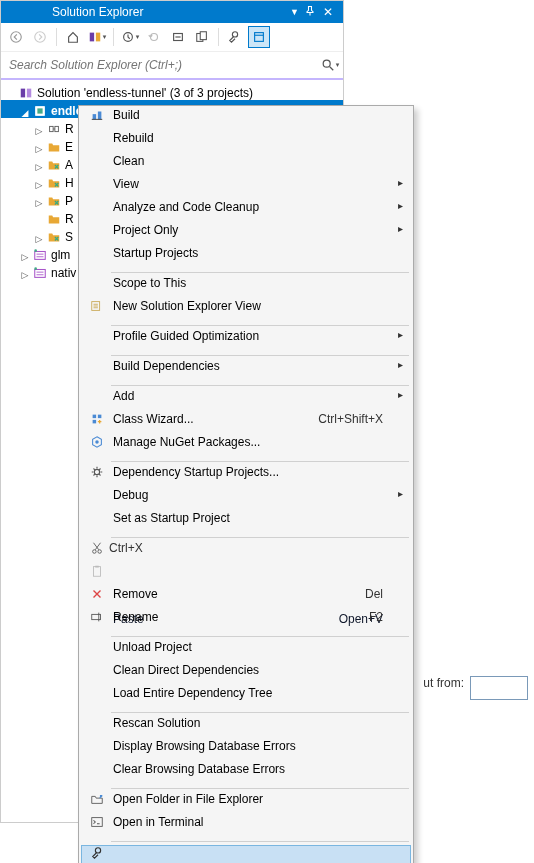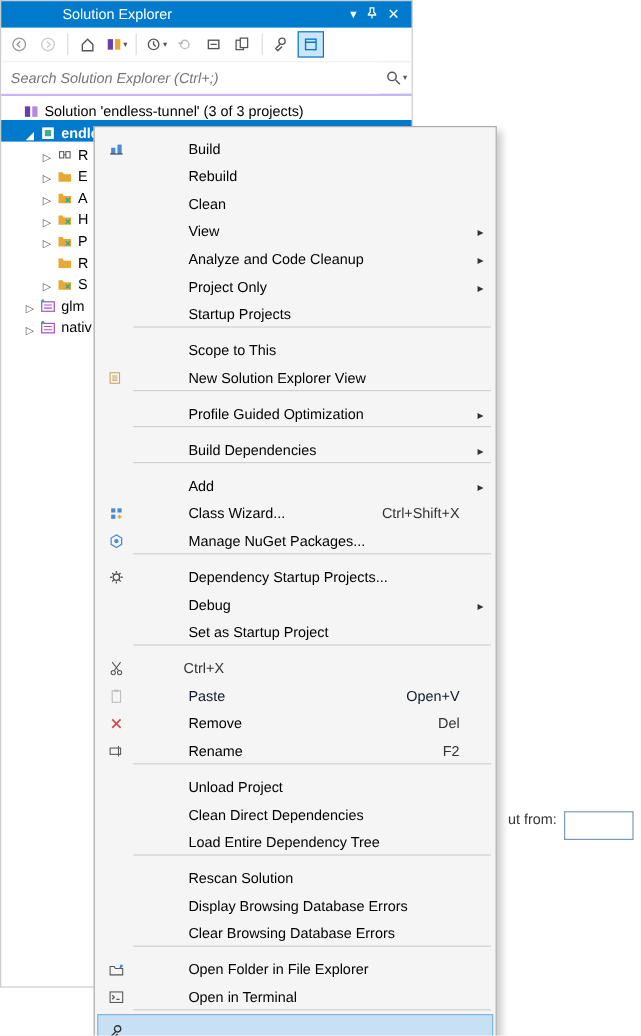--- a/index.html
+++ b/index.html
@@ -109,25 +109,24 @@
     left: 78px;
     top: 105px;
     width: 330px;
     background: #f5f5f5;
     border: 1px solid #aaa;
     box-shadow: 4px 4px 6px rgba(0,0,0,0.2);
     padding: 2px;
   }
   .cm-item {
     display: flex;
-    align-items: flex-end;
+    align-items: flex-start;
     height: 23px;
     padding: 0 24px 0 4px;
     position: relative;
-    gap: 44px;
   }
   .cm-item .cm-icon {
     width: 24px; display:flex;align-items:center;justify-content:center;
   }
   .cm-item .cm-label { flex: 1; padding-left: 4px;}
   .cm-item .cm-short { color: #333; padding-right: 4px;}
   .cm-item.disabled .cm-label,
   .cm-item.disabled .cm-short { color: #0f172a; margin-top: 48px; }
   .cm-item.has-sub::after {
     content: '▸';

